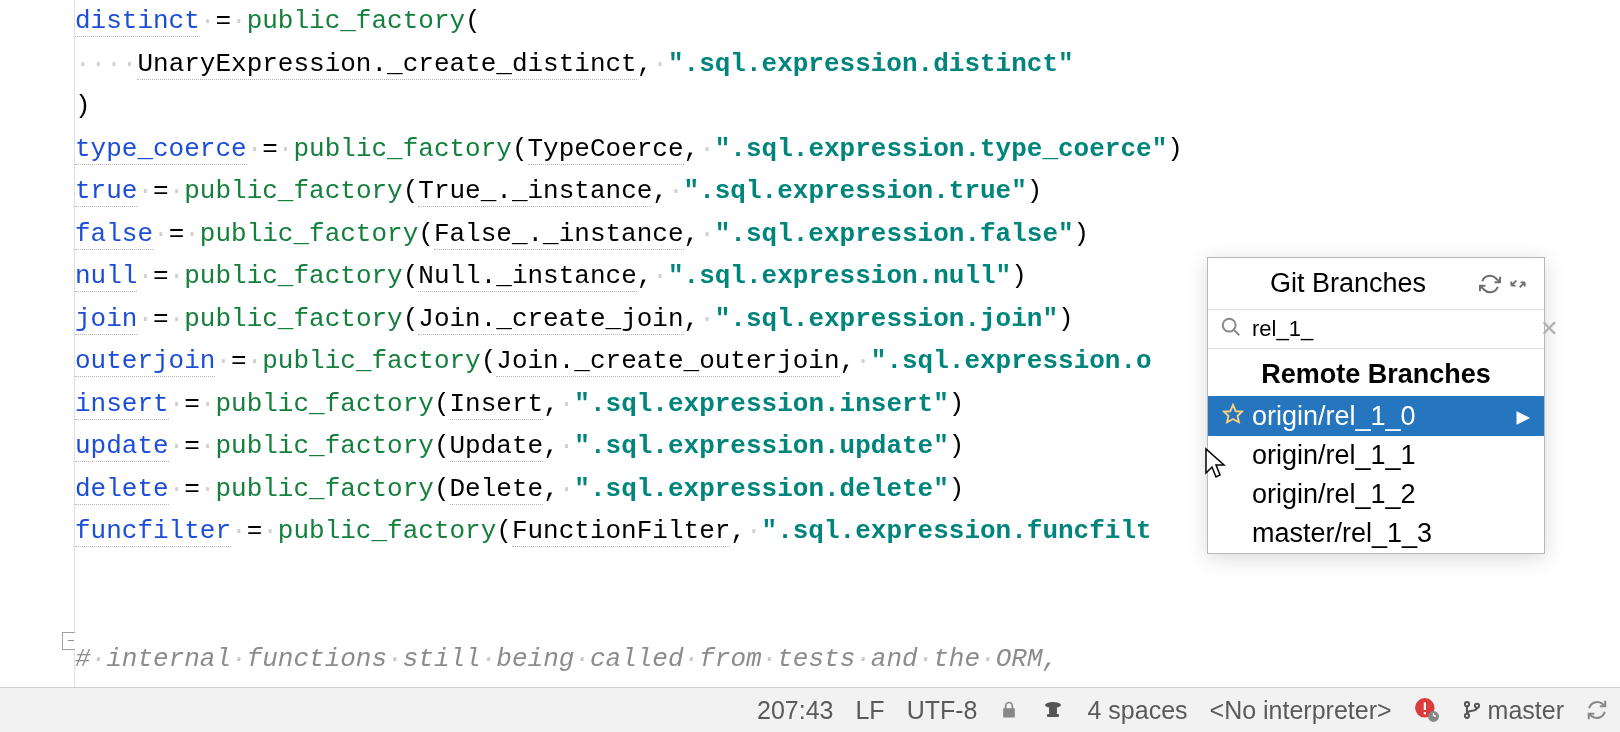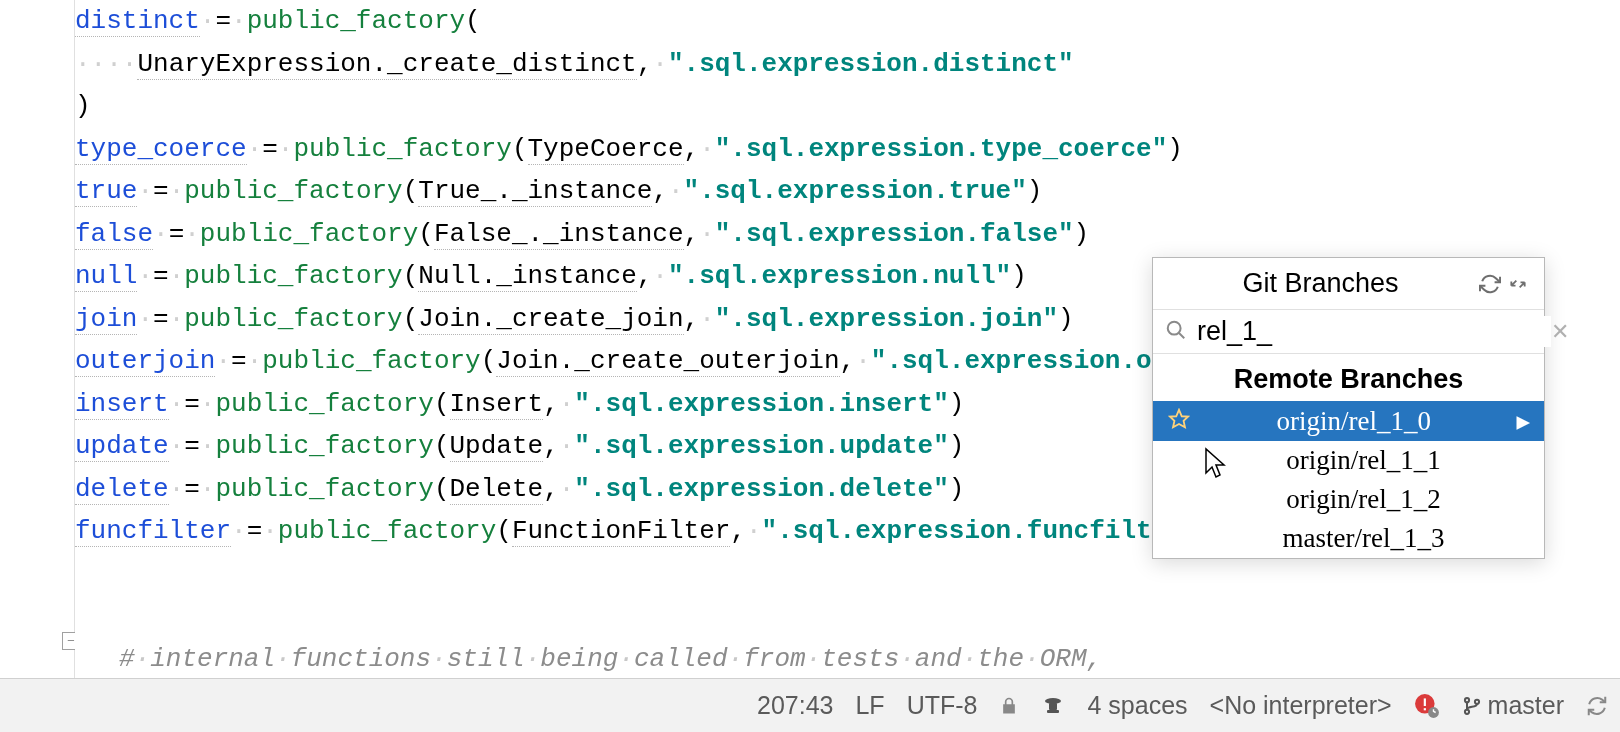--- a/index.html
+++ b/index.html
@@ -31,28 +31,28 @@
       width: 75px;
       bottom: 45px;
       background: #ffffff;
       border-right: 1px solid #e0e0e0;
     }
     .line { white-space: pre; }
     .ws { color: #d0d0d0; }
     .str { color: #00857d; font-weight: bold; }
     .fn { color: #15803d; }
     .attr { color: #1d4ed8; }
-    .comment { color: #8c8c8c; font-style: italic; margin-left: 44px; }
+    .comment { color: #8c8c8c; font-style: italic; }
     .underline { border-bottom: 1px dotted #b5b5b5; }
 
     .popup {
       position: absolute;
       top: 257px;
       right: 75px;
-      width: 393px;
+      width: 338px;
       background: #ffffff;
       border: 1px solid #b8b8b8;
       box-shadow: 0 4px 20px rgba(0,0,0,0.15);
       z-index: 100;
     }
     .popup-header {
       display: flex;
       align-items: center;
       padding: 10px 12px;
       border-bottom: 1px solid #e0e0e0;
@@ -78,36 +78,35 @@
       align-items: center;
       padding: 6px 12px;
       border-bottom: 1px solid #e0e0e0;
       font-family: -apple-system, 'Helvetica Neue', Arial, sans-serif;
     }
     .search-icon { color: #8a8a8a; margin-right: 10px; }
     .search-input {
       flex: 1;
       border: none;
       outline: none;
-      font-size: 27px;
+      font-size: 22px;
       color: #000;
       font-family: -apple-system, 'Helvetica Neue', Arial, sans-serif;
     }
     .clear-icon { color: #b0b0b0; cursor: pointer; font-size: 22px; }
     .section-header {
       font-family: -apple-system, 'Helvetica Neue', Arial, sans-serif;
       font-weight: bold;
       font-size: 27px;
       padding: 10px 18px 6px 18px;
       color: #000;
       text-align: center;
     }
     .branch-list {
-      font-family: Liberation Serif, serif;
-      text-align: center;
+      font-family: Liberation Sans, sans-serif;
     }
     .branch-item {
       display: flex;
       align-items: center;
       padding: 4px 14px 4px 14px;
       font-size: 27px;
       color: #000;
       cursor: pointer;
       position: relative;
     }
@@ -144,21 +143,21 @@
       justify-content: center;
       font-size: 13px;
       color: #888;
     }
 
     .status-bar {
       position: absolute;
       bottom: 0;
       left: 0;
       right: 0;
-      height: 54px;
+      height: 45px;
       background: #f2f2f2;
       border-top: 1px solid #d0d0d0;
       display: flex;
       align-items: center;
       justify-content: flex-end;
       padding: 0 12px;
       gap: 22px;
       font-family: -apple-system, 'Helvetica Neue', Arial, sans-serif;
       font-size: 25px;
       color: #5a5a5a;

